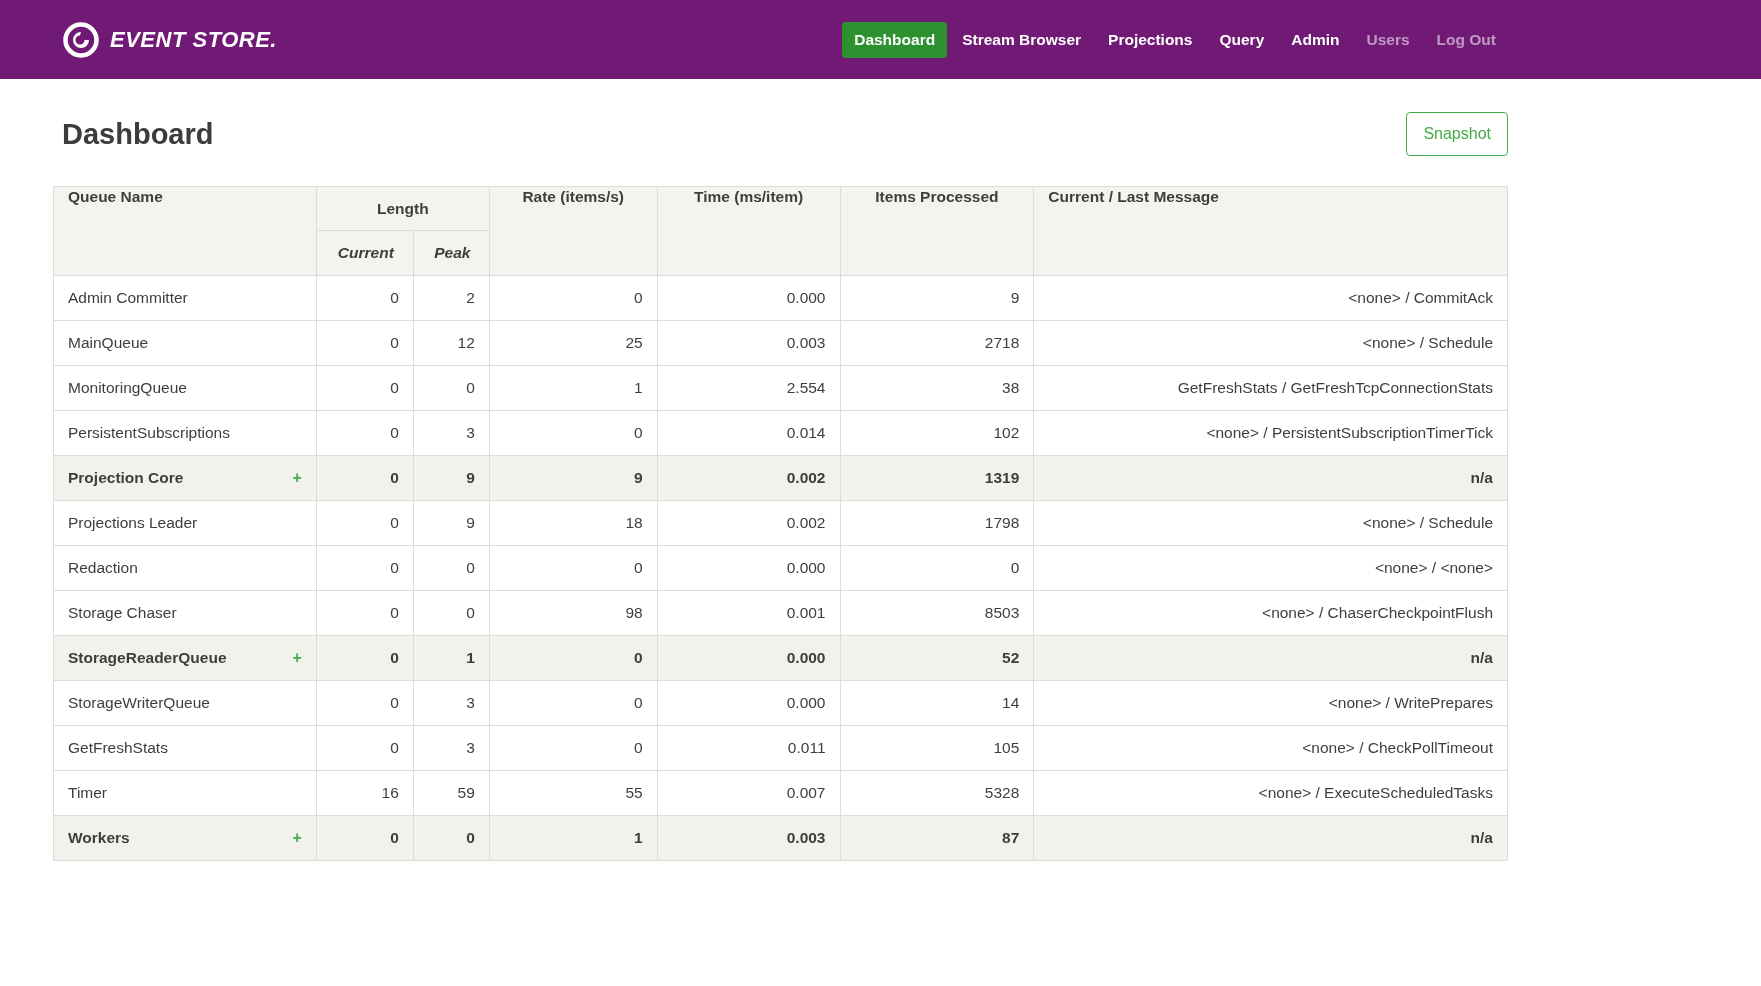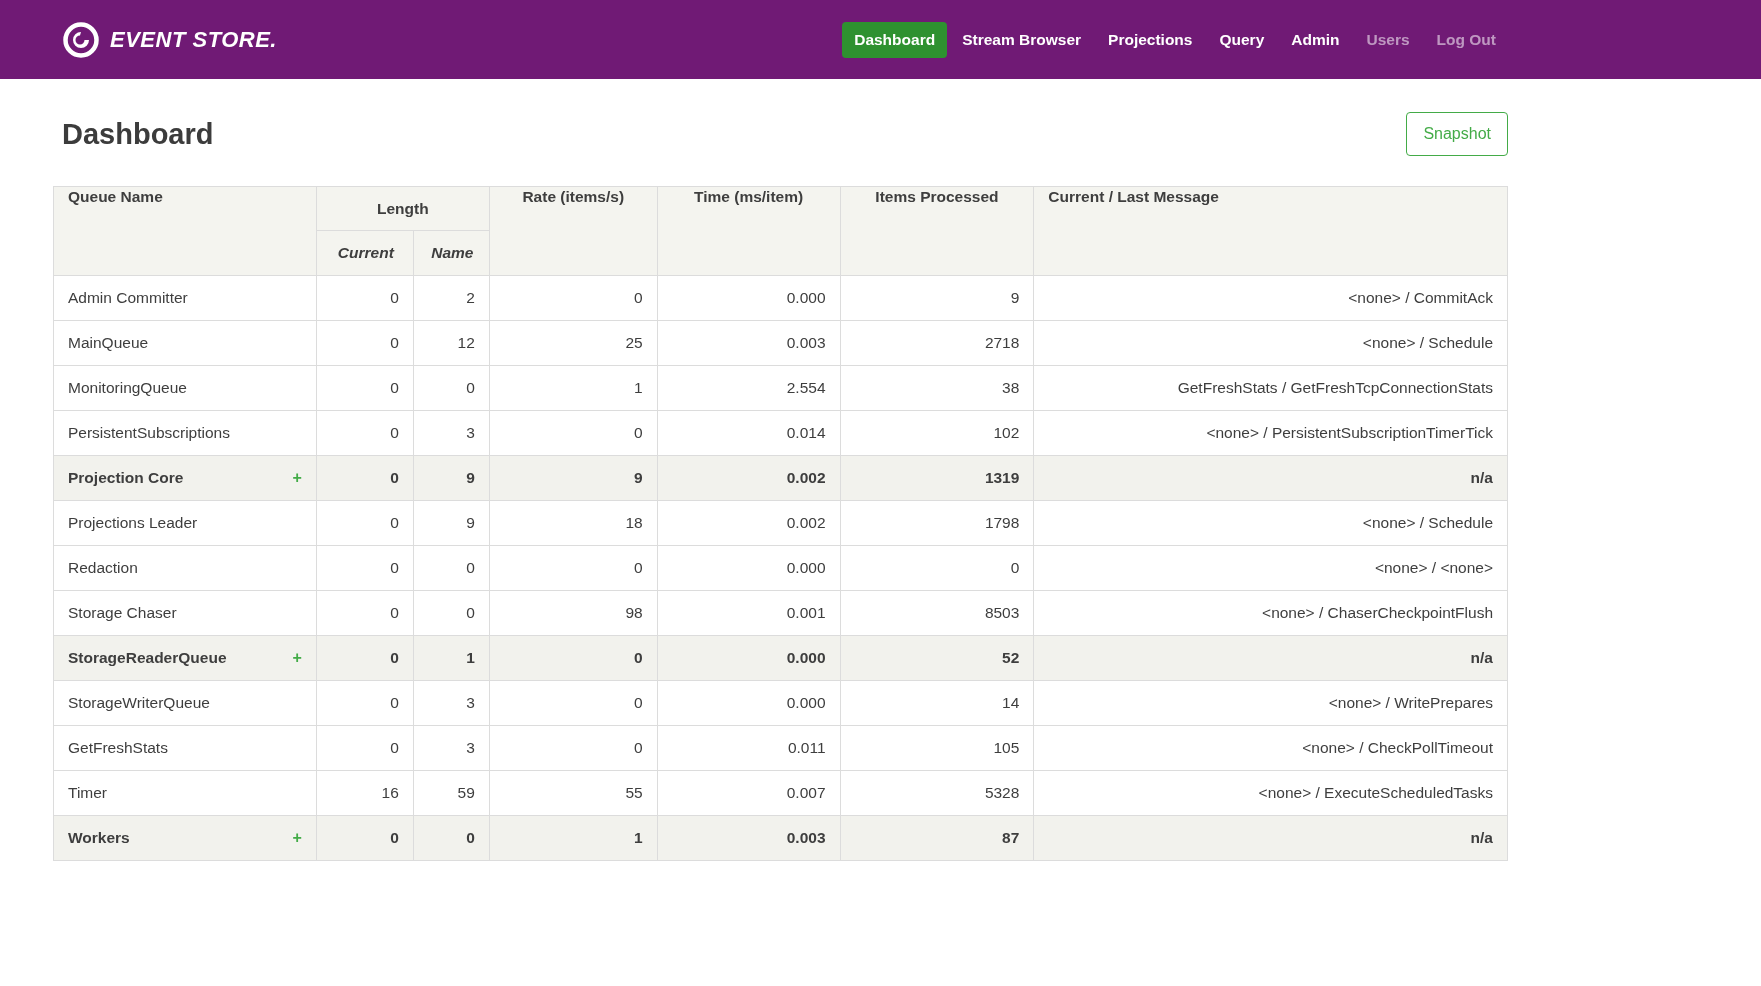--- a/index.html
+++ b/index.html
@@ -166,21 +166,21 @@
       <tr class="main-header">
         <th rowspan="2" class="al span-cell">Queue Name</th>
         <th colspan="2">Length</th>
         <th rowspan="2" class="span-cell">Rate (items/s)</th>
         <th rowspan="2" class="span-cell">Time (ms/item)</th>
         <th rowspan="2" class="span-cell">Items Processed</th>
         <th rowspan="2" class="al span-cell">Current / Last Message</th>
       </tr>
       <tr class="sub-header">
         <th class="sub">Current</th>
-        <th class="sub">Name</th>
+        <th class="sub">Peak</th>
       </tr>
     </thead>
     <tbody>
         <tr class="queue-row">
           <td class="name-cell"><span>Admin Committer</span></td>
           <td class="num">0</td>
           <td class="num">2</td>
           <td class="num">0</td>
           <td class="num">0.000</td>
           <td class="num">9</td>

